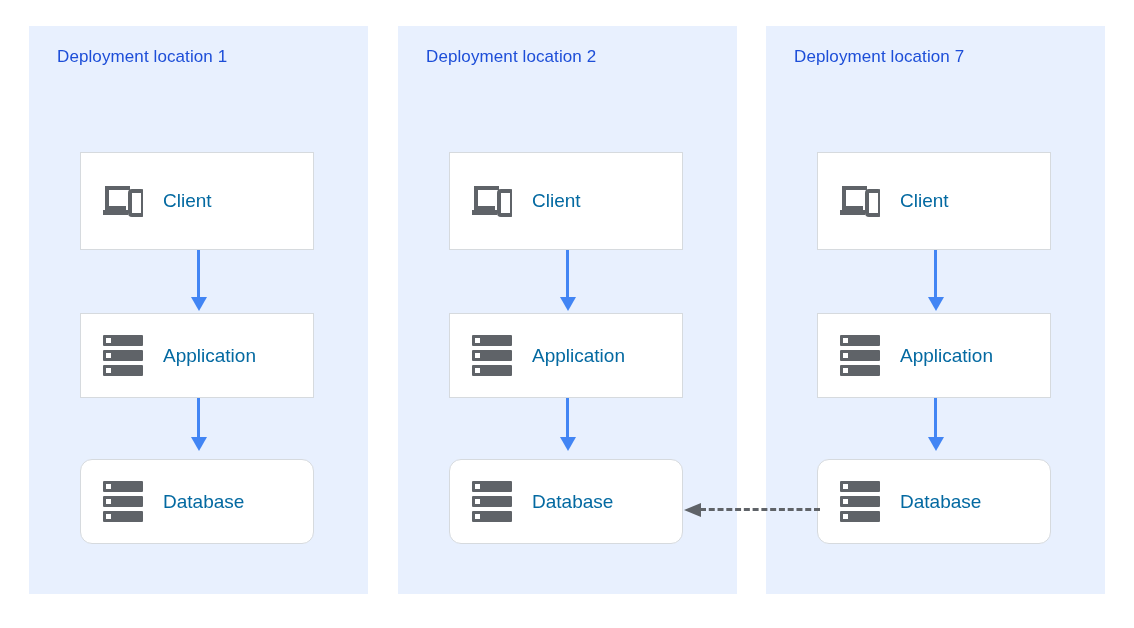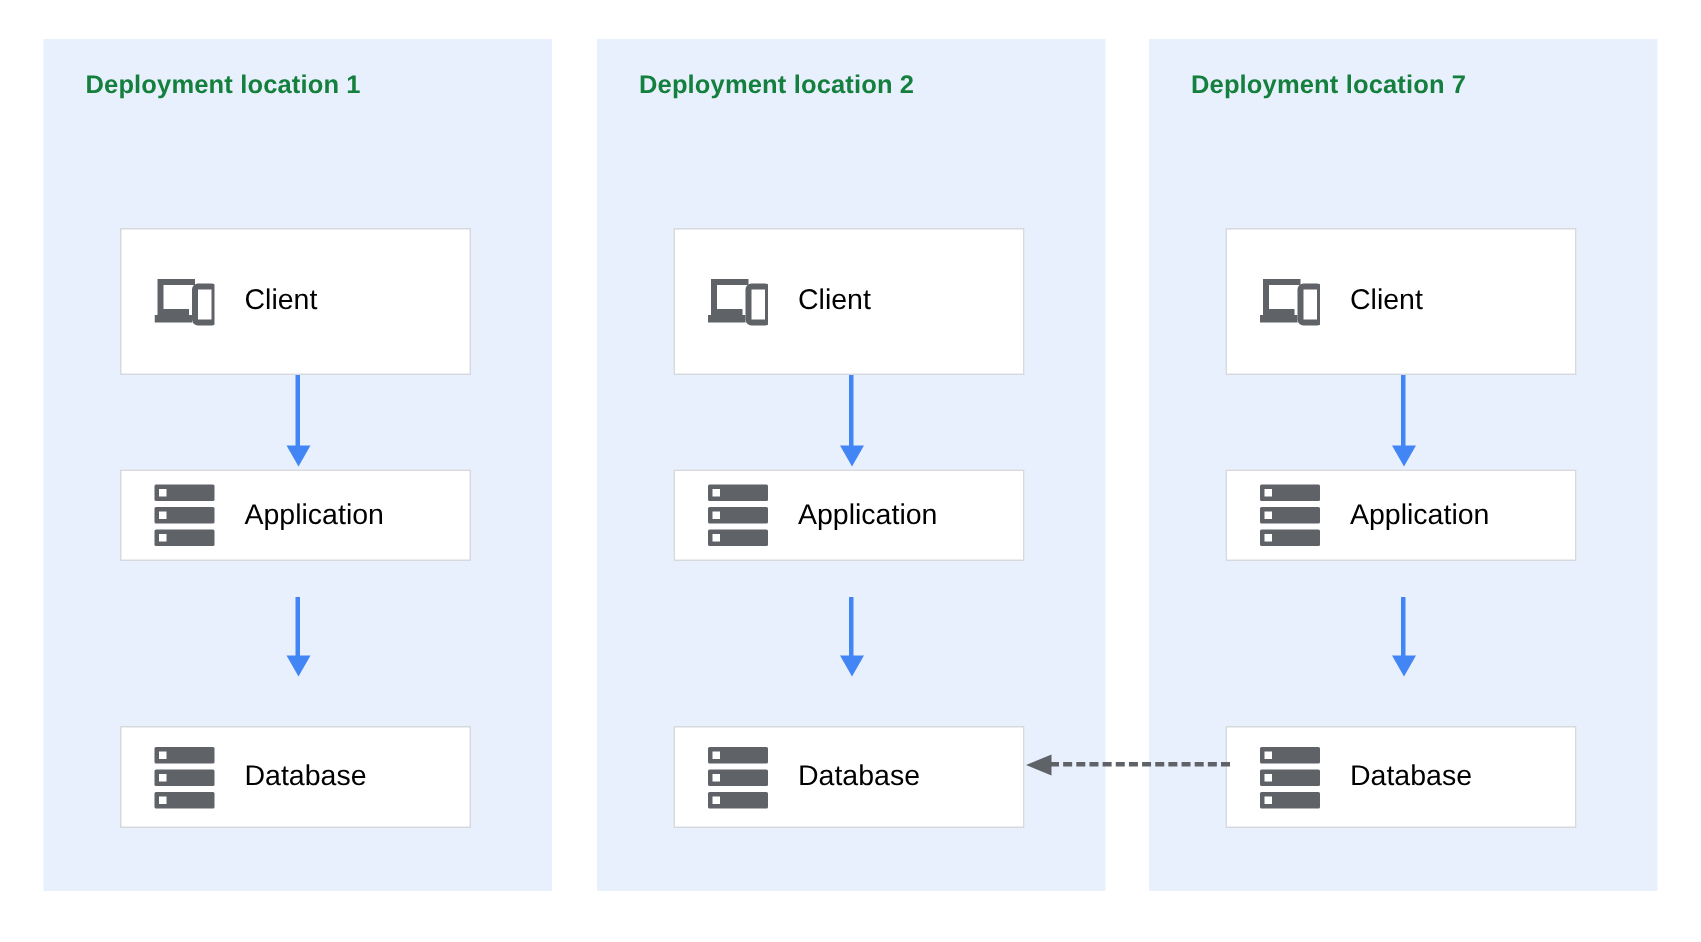--- a/index.html
+++ b/index.html
@@ -31,53 +31,52 @@
   .panel-1 { left: 29px; }
   .panel-2 { left: 398px; padding-left: 22px; }
   .panel-3 { left: 766px; }
 
   .panel-title {
     position: absolute;
     left: 28px;
     top: 20px;
     font-size: 17px;
     line-height: 22px;
-    color: #15803d;
+    color: #1d4ed8;
     white-space: nowrap;
     letter-spacing: 0.1px;
-    font-weight: bold;
   }
 
   
   .node {
     position: absolute;
     left: 51px;
     width: 234px;
     background: #ffffff;
     border: 1px solid #d6dade;
     box-sizing: border-box;
     display: flex;
     align-items: center;
     padding-left: 22px;
   }
   .node-client      { top: 126px; height: 98px; }
-  .node-application { top: 287px; height: 61px; }
-  .node-database    { top: 458px; height: 68px; }
+  .node-application { top: 287px; height: 85px; }
+  .node-database    { top: 433px; height: 85px; border-radius: 12px; }
 
   .node-icon {
     flex: 0 0 auto;
     width: 44px;
     height: 40px;
     display: flex;
     align-items: center;
     justify-content: flex-start;
   }
   .node-label {
     font-size: 19px;
-    color: #000000;
+    color: #0369a1;
     margin-left: 16px;
     white-space: nowrap;
   }
 
   
   .server-icon {
     width: 40px;
     display: flex;
     flex-direction: column;
     gap: 4px;

